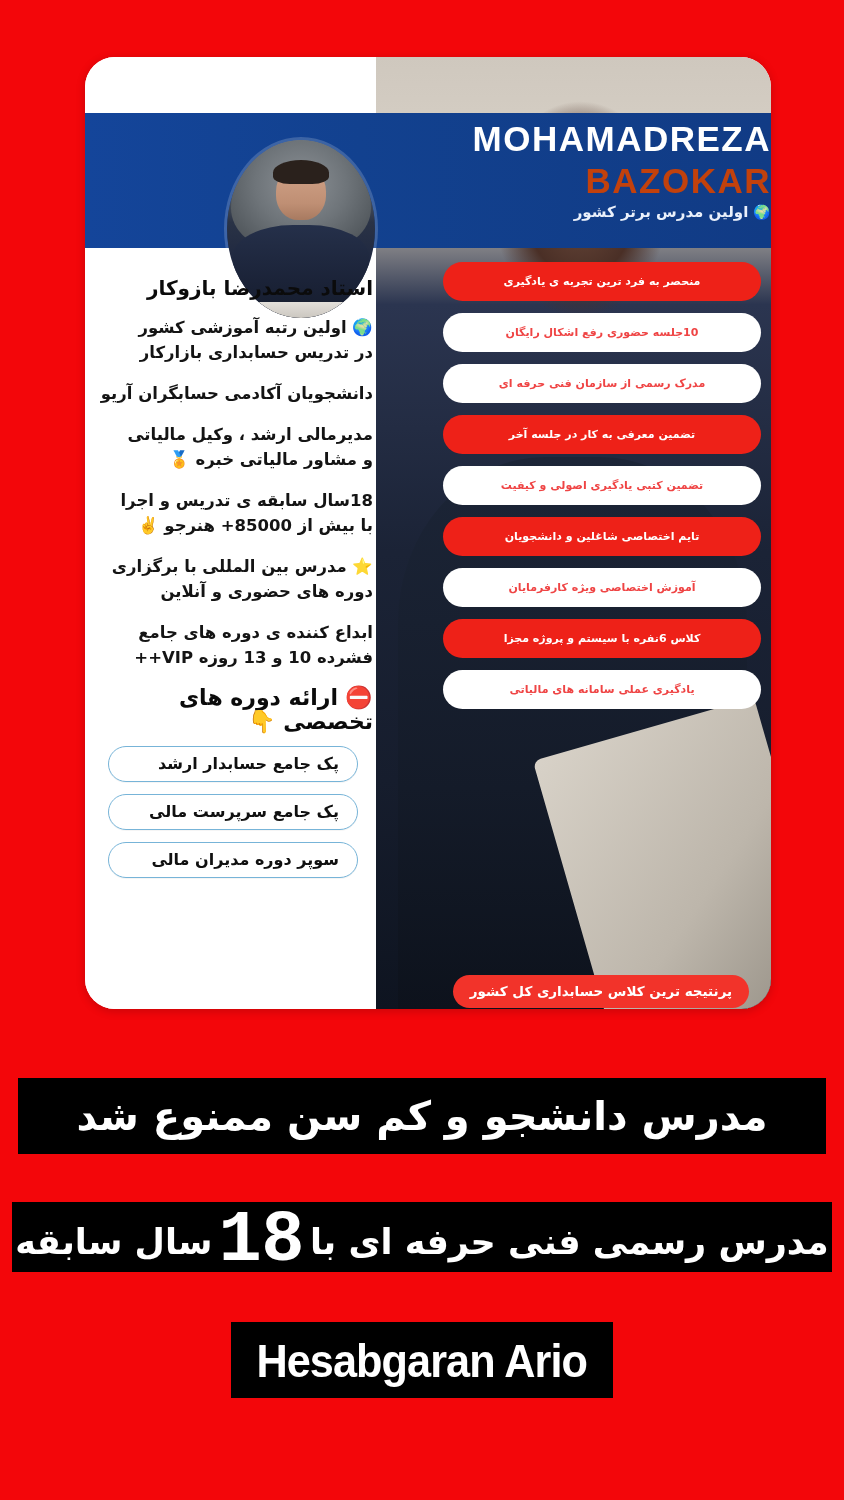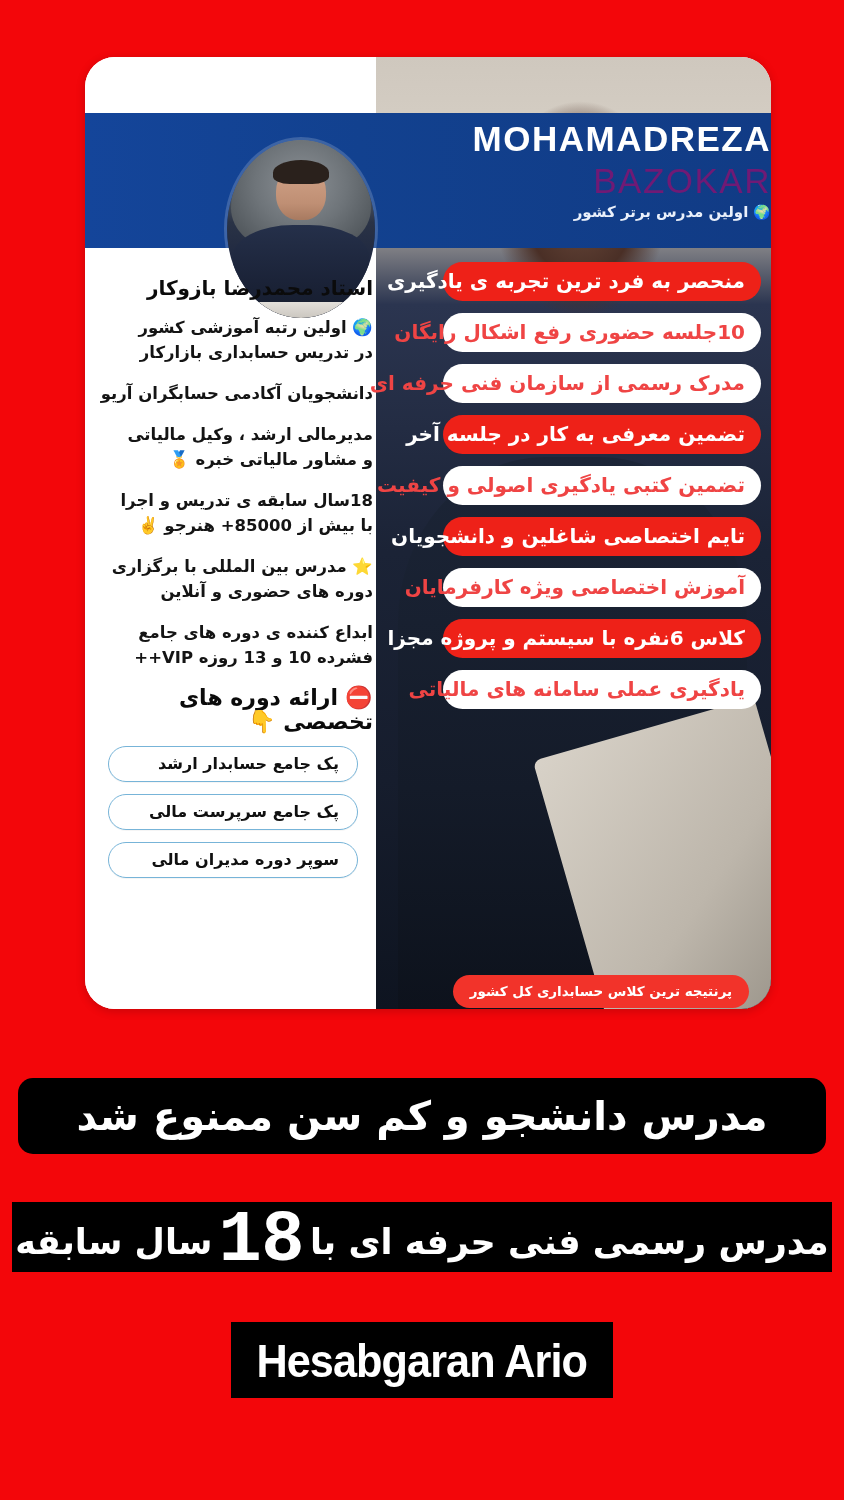--- a/index.html
+++ b/index.html
@@ -48,22 +48,22 @@
   .hdr-text{
     position:absolute;left:0;top:56px;width:100%;height:150px;z-index:6;
     direction:ltr;text-align:right;padding-top:4px;box-sizing:border-box;
   }
   .hdr-l1{
     font-family:"Liberation Sans",sans-serif;font-weight:700;
     font-size:35px;letter-spacing:1.5px;color:#fff;line-height:44px;
     margin-left:70px;
   }
   .hdr-l2{
-    font-family:"Liberation Sans",sans-serif;font-weight:400;
-    font-size:35px;letter-spacing:1.5px;color:#701a75;line-height:40px;
+    font-family:"Liberation Sans",sans-serif;font-weight:700;
+    font-size:35px;letter-spacing:1.5px;color:#c2410c;line-height:40px;
     margin-left:70px;
   }
   .hdr-sub{
     direction:rtl;font-size:15px;color:#eaf0fb;font-weight:700;
     margin-left:60px;margin-top:2px;
   }
   .globe{font-size:14px;}
 
   
   .avatar{
@@ -123,42 +123,42 @@
   }
 
   
   .rightcol{
     position:absolute;right:10px;top:205px;width:318px;z-index:8;
     direction:rtl;
   }
   .badge{
     display:block;width:100%;box-sizing:border-box;
     border-radius:24px;padding:9px 16px;margin:0 0 12px 0;
-    font-size:20px;font-weight:700;line-height:21px;text-align:center;
+    font-size:11px;font-weight:700;line-height:21px;text-align:center;
     white-space:nowrap;
   }
   .badge.red{background:#ee2118;color:#ffffff;}
   .badge.white{background:#ffffff;color:#ef4444;}
 
   .finalbadge{
     position:absolute;right:22px;top:918px;width:296px;box-sizing:border-box;
     background:#f2332a;color:#fff;border-radius:22px;
     font-size:13.5px;font-weight:700;line-height:19px;text-align:center;
     padding:7px 14px;z-index:9;direction:rtl;
   }
 
   
   .banner{
     position:absolute;background:#000;color:#fff;direction:rtl;
     display:flex;align-items:center;justify-content:center;
     font-weight:700;text-align:center;
   }
   .banner1{
     left:18px;top:1078px;width:808px;height:76px;
-    font-size:40px;letter-spacing:-0.5px;border-radius:15px;
+    font-size:40px;letter-spacing:-0.5px;
   }
   .banner2{
     left:12px;top:1202px;width:820px;height:70px;
     font-size:35px;letter-spacing:-0.5px;
   }
   .banner2 .inner{display:inline-flex;align-items:baseline;gap:4px;}
   .bignum{
     font-family:Liberation Mono, monospace;
     font-size:72px;line-height:0.62;font-weight:700;color:#fff;
     position:relative;top:6px;margin:0 2px;

